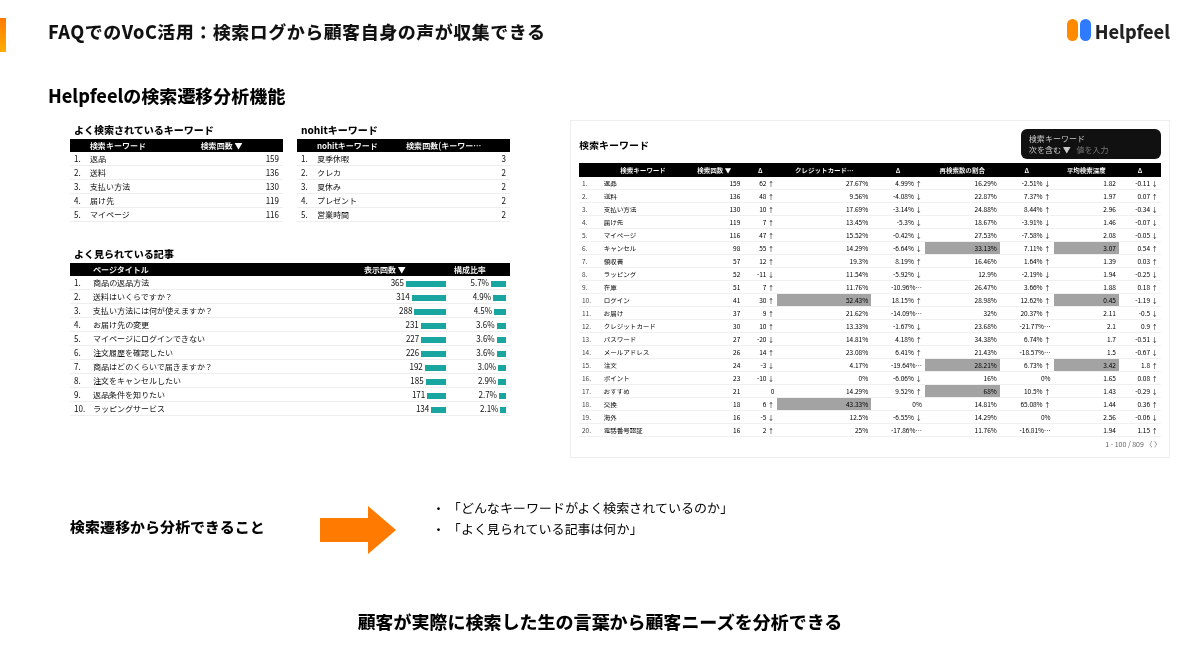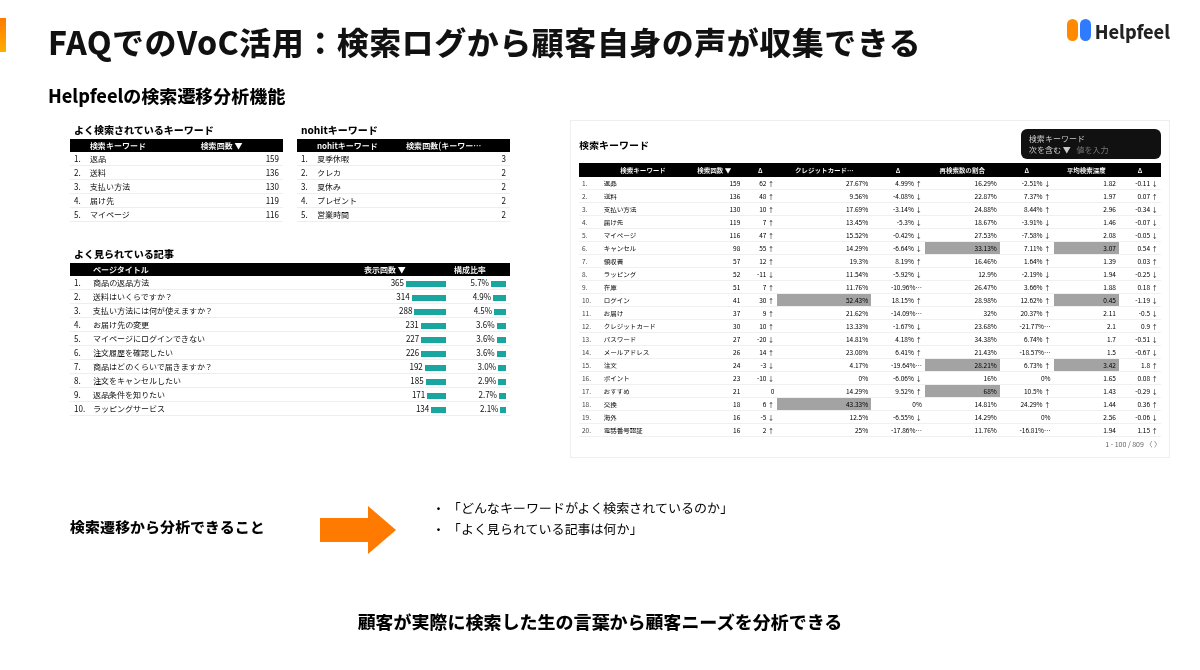--- a/index.html
+++ b/index.html
@@ -1,18 +1,18 @@
 <!DOCTYPE html>
 <html><head>
 <meta charset="utf-8">
 <style>
   * { box-sizing: border-box; margin: 0; padding: 0; }
   body { font-family: "Hiragino Sans","Noto Sans JP",sans-serif; background:#fff; width:1200px; height:670px; overflow:hidden; position:relative; }
   .accent-bar { position:absolute; left:0; top:18px; width:6px; height:34px; background:linear-gradient(#ff7a00,#ffae00); }
-  .slide-title { position:absolute; left:48px; top:18px; font-size:32px; font-weight:800; color:#111; letter-spacing:0.5px; }
+  .slide-title { position:absolute; left:48px; top:18px; font-size:18px; font-weight:800; color:#111; letter-spacing:0.5px; }
   .logo { position:absolute; right:30px; top:18px; display:flex; align-items:center; gap:4px; }
   .logo-mark { width:24px; height:24px; position:relative; }
   .logo-mark span { position:absolute; width:11px; height:22px; border-radius:6px; }
   .logo-mark .l1 { left:0; background:#ff8a00; }
   .logo-mark .l2 { right:0; background:#2f7bff; }
   .logo-text { font-size:18px; font-weight:800; color:#222; }
   .subtitle { position:absolute; left:48px; top:82px; font-size:18px; font-weight:800; }
   .panel-left { position:absolute; left:70px; top:120px; width:440px; }
   .panel-right { position:absolute; left:570px; top:120px; width:600px; border:1px solid #eee; padding:8px; }
   .mini { font-size:8px; }
@@ -443,21 +443,21 @@
           <td>-0.29 ↓</td>
     </tr>
         <tr>
      <td class="idx">18.</td>
      <td class="l">交換</td>
      <td>18</td>
           <td>6 ↑</td>
      <td class="hl-red">43.33%</td>
           <td>0%</td>
      <td class="">14.81%</td>
-          <td>24.29% ↑</td>
+          <td>65.08% ↑</td>
      <td class="">1.44</td>
           <td>0.36 ↑</td>
     </tr>
         <tr>
      <td class="idx">19.</td>
      <td class="l">海外</td>
      <td>16</td>
           <td>-5 ↓</td>
      <td class="">12.5%</td>
           <td>-6.55% ↓</td>

